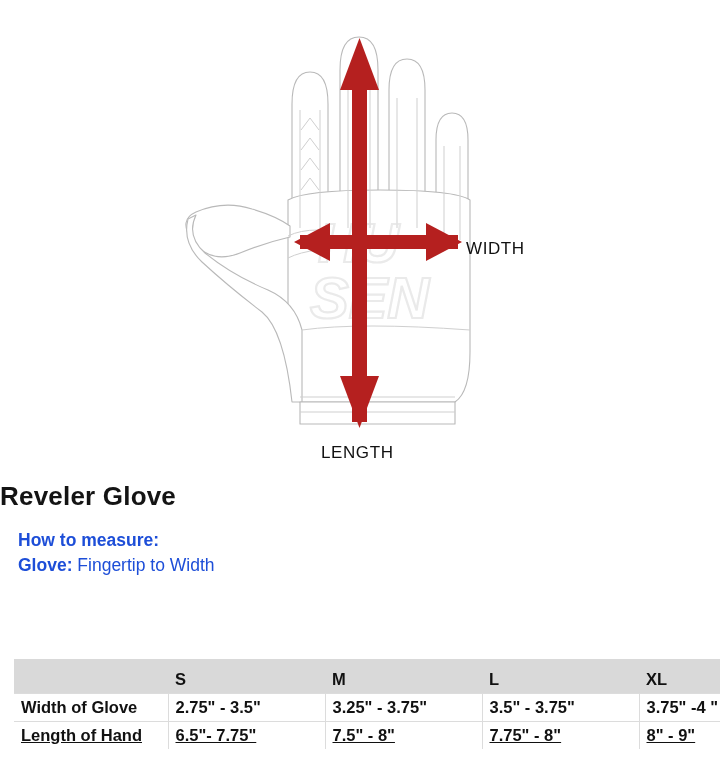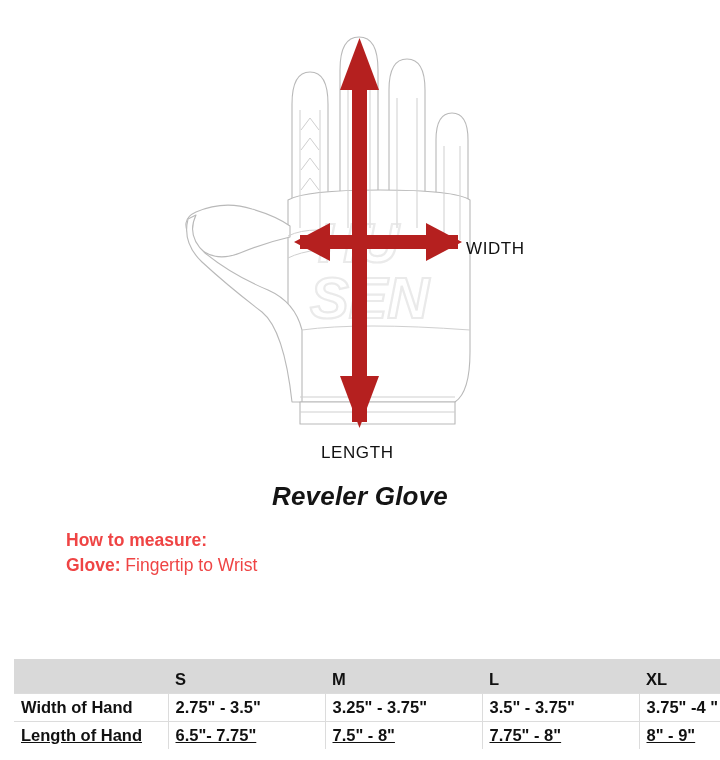--- a/index.html
+++ b/index.html
@@ -67,39 +67,37 @@
     left: 466px;
     top: 239px;
   }
   #label-length {
     left: 321px;
     top: 443px;
   }
 
   
   #product-title {
-    text-align: center;
+    text-align: left;
     font-size: 26px;
     font-weight: bold;
     color: #141414;
     letter-spacing: 0.2px;
     margin: 0;
     padding: 0 0 2px 0;
     height: 36px;
     line-height: 36px;
-    font-style: italic;
   }
 
   
   #how-to-measure {
     padding: 12px 0 0 18px;
     font-size: 17.5px;
     line-height: 24.5px;
-    color: #ef4444;
-    margin-left: 48px;
+    color: #1d4ed8;
   }
   #how-to-measure .htm-line {
     white-space: nowrap;
   }
   #how-to-measure .htm-key {
     font-weight: bold;
   }
   #how-to-measure .htm-val {
     font-weight: normal;
   }
@@ -241,21 +239,21 @@
 </div>
 
 <div id="product-title">Reveler Glove</div>
 
 <div id="how-to-measure">
   <div class="htm-line">
     <span class="htm-key">How to measure:</span>
   </div>
   <div class="htm-line">
     <span class="htm-key">Glove:</span>
-    <span class="htm-val">Fingertip to Wrist</span>
+    <span class="htm-val">Fingertip to Width</span>
   </div>
 </div>
 
 <div id="size-table-wrap">
   <table id="size-table">
     <colgroup>
       <col class="col-label">
       <col class="col-size">
       <col class="col-size">
       <col class="col-size">
@@ -265,21 +263,21 @@
       <tr>
         <th></th>
         <th>S</th>
         <th>M</th>
         <th>L</th>
         <th>XL</th>
       </tr>
     </thead>
     <tbody>
       <tr>
-        <td>Width of Hand</td>
+        <td>Width of Glove</td>
         <td>2.75" - 3.5"</td>
         <td>3.25" - 3.75"</td>
         <td>3.5" - 3.75"</td>
         <td>3.75" -4 "</td>
       </tr>
       <tr>
         <td>Length of Hand</td>
         <td>6.5"- 7.75"</td>
         <td>7.5" - 8"</td>
         <td>7.75" - 8"</td>

